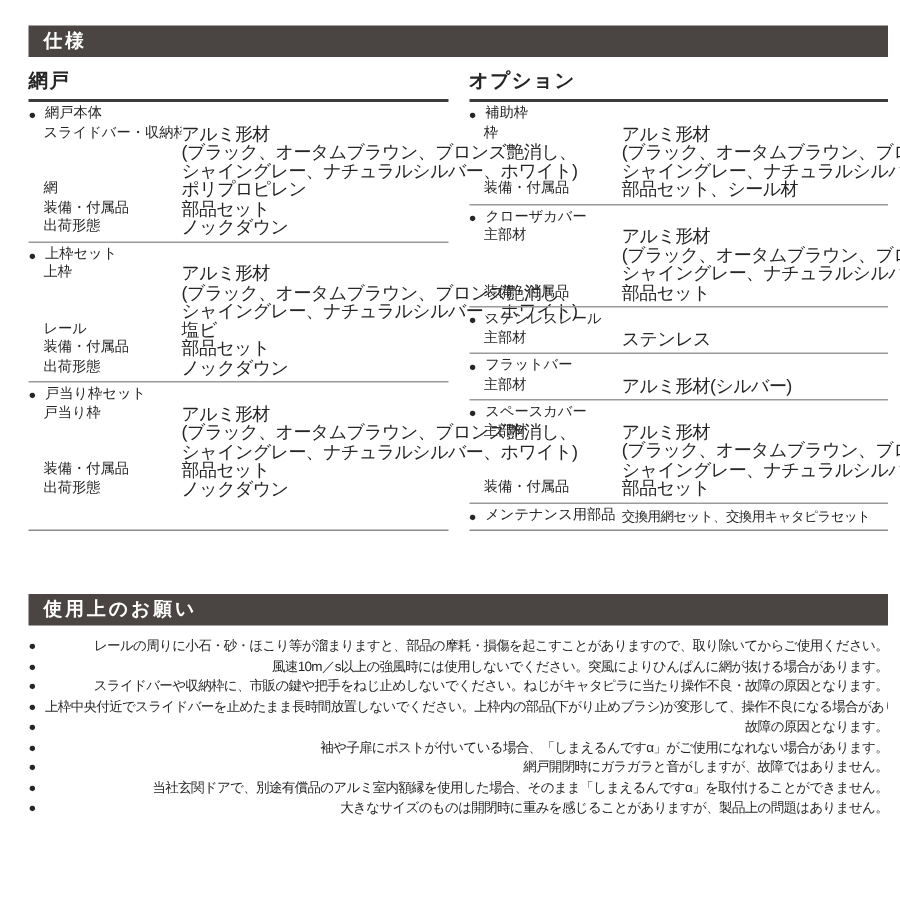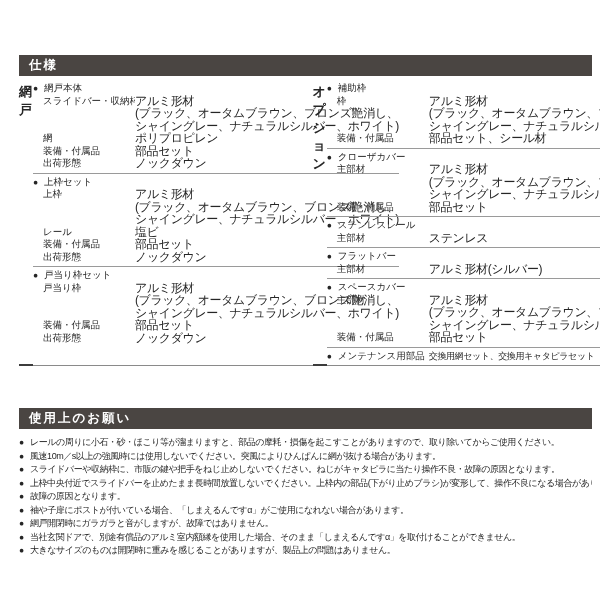--- a/index.html
+++ b/index.html
@@ -9,47 +9,47 @@
   *{box-sizing:border-box;}
   html,body{margin:0;padding:0;overflow:hidden;}
   body{
     width:600px;height:600px;background:#ffffff;color:var(--text);
     font-family:"Liberation Sans","DejaVu Sans",sans-serif;
   }
   .page{width:600px;height:600px;padding:17px 8px 0 19px;}
   .bar{
     background:var(--bar-bg);color:var(--bar-text);
     height:21px;line-height:21px;font-size:12.5px;font-weight:bold;
-    padding-left:10px;letter-spacing:2px;margin-top:38px;
+    padding-left:10px;letter-spacing:2px;
   }
   .usage-row{font-size:10px;padding:8px 0 5px 0;border-bottom:1px solid #7e7e7e;}
   .usage-label{font-weight:bold;margin-right:16px;letter-spacing:1px;}
   .columns{display:flex;gap:14px;margin-top:4px;align-items:stretch;}
-  .spec-column{flex:1;display:flex;flex-direction:row;min-width:0;}
+  .spec-column{flex:1;display:flex;flex-direction:column;min-width:0;}
   .col-title{
     font-size:13px;font-weight:bold;letter-spacing:1px;
     padding:3px 0 3px 0;border-bottom:2px solid var(--rule-dark);
   }
   .col-body{flex:1;border-bottom:1px solid #8a8a8a;}
   .spec-section{padding:2px 0 3px 0;}
   .spec-section.with-rule{border-top:1px solid var(--rule-gray);}
   .section-heading-row{display:flex;font-size:9.5px;line-height:12.5px;position:relative;}
   .bullet{width:11px;flex:none;font-size:8.5px;}
   .section-heading{white-space:nowrap;}
   .heading-value{position:absolute;left:102px;white-space:nowrap;font-size:9px;letter-spacing:-0.4px;}
   .spec-row{display:flex;font-size:9.5px;line-height:12.5px;}
   .spec-label{width:102px;flex:none;padding-left:10px;white-space:nowrap;overflow:hidden;}
   .spec-values{flex:1;min-width:0;}
   .spec-values .spec-value{white-space:nowrap;font-size:12px;letter-spacing:-0.4px;}
   .notes-bar{margin-top:42px;}
   .notes-list{padding-top:7px;font-size:9px;}
   .note{display:flex;line-height:13.5px;}
   .note-bullet{width:11px;flex:none;font-size:8.5px;}
   .note-lines{flex:1;min-width:0;overflow:hidden;}
-  .note-lines .note-line{white-space:nowrap;letter-spacing:-0.45px;}
+  .note-lines .note-line{white-space:nowrap;letter-spacing:-0.45px;text-align:right;}
 </style>
 </head>
 <body>
 
 <div class="page">
   <div class="bar">
     <span>仕様</span>
   </div>
   <div class="columns" id="columns">
       <div class="spec-column">

